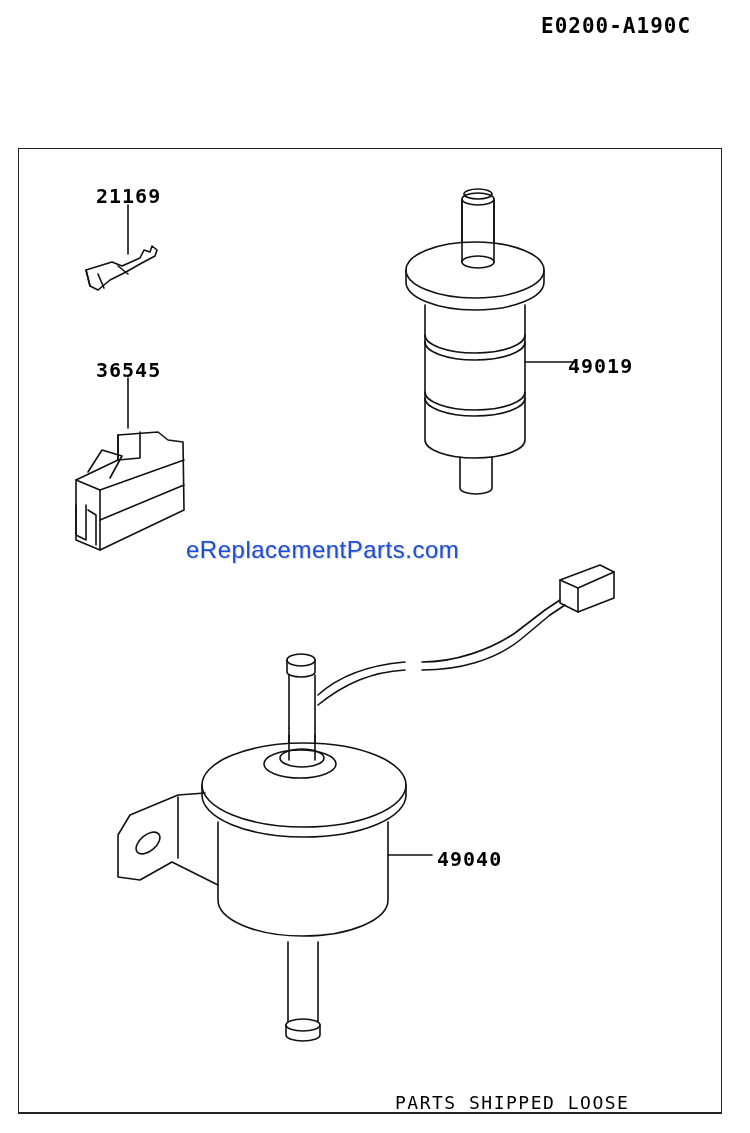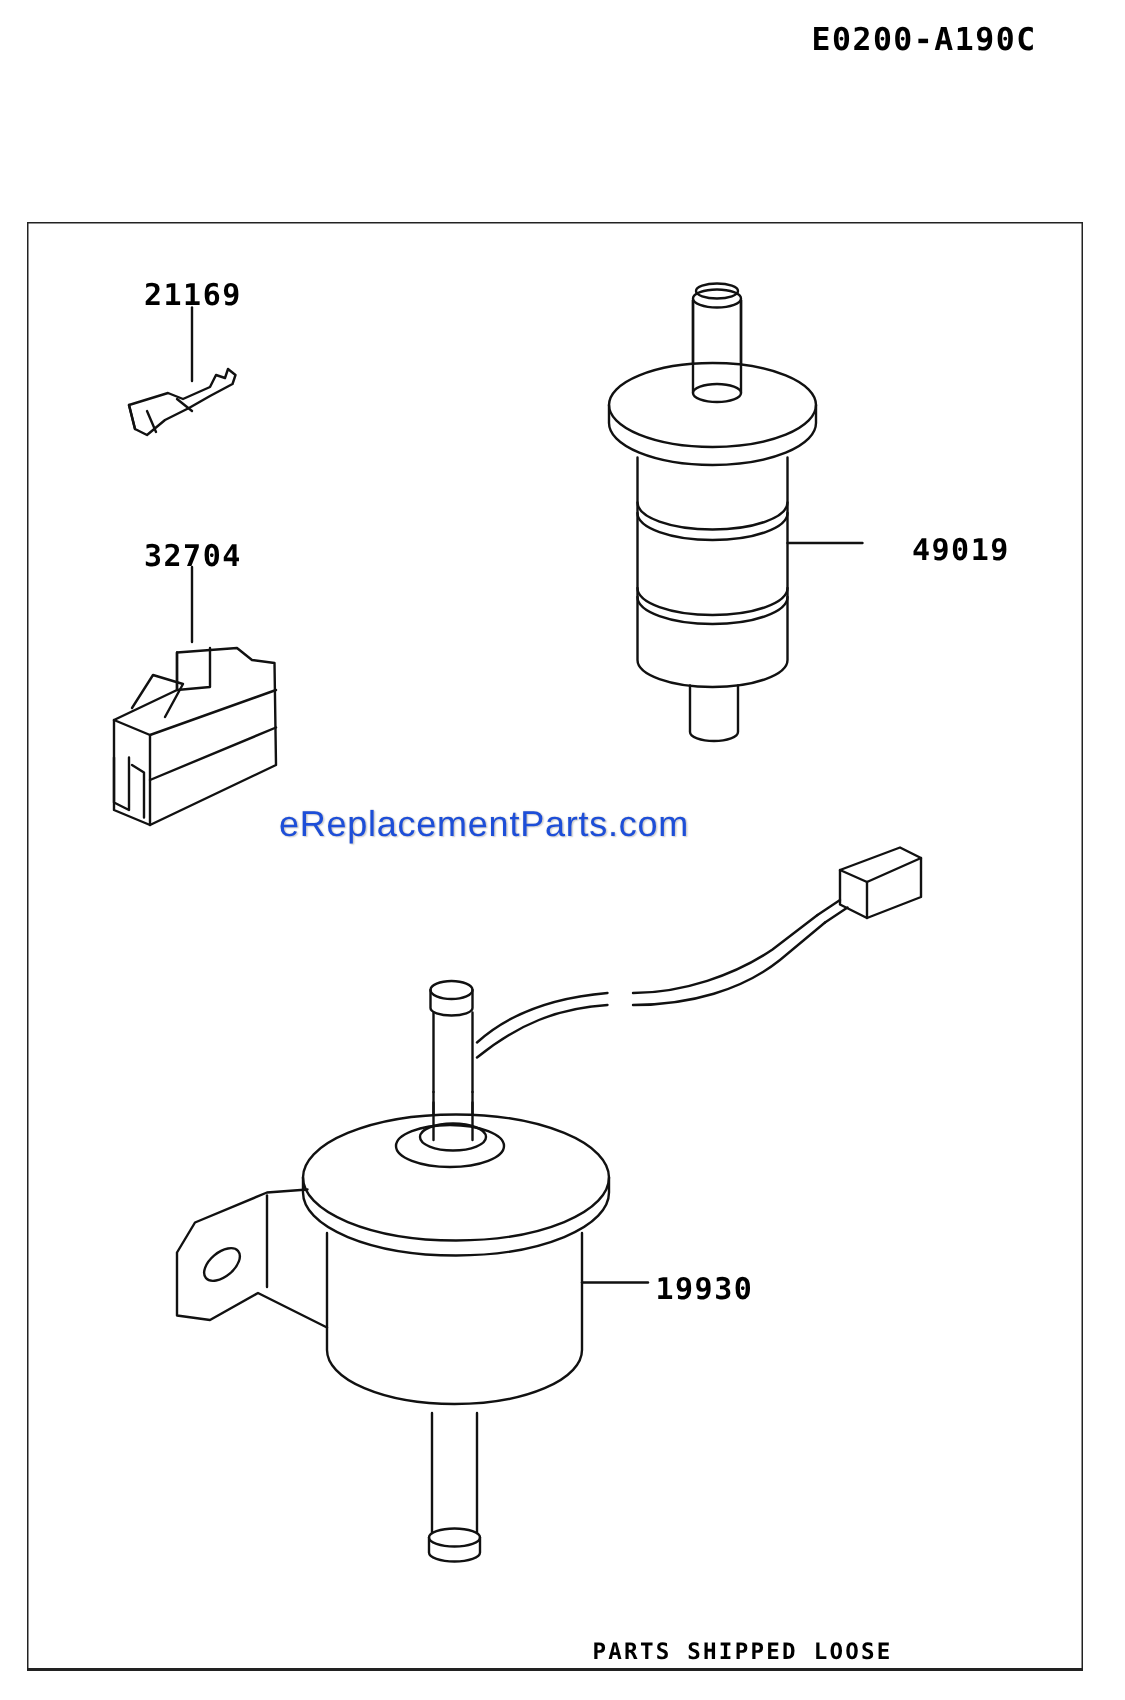--- a/index.html
+++ b/index.html
@@ -3,21 +3,21 @@
 <meta charset="utf-8">
 <style>
   html, body { margin:0; padding:0; background:#ffffff; }
   body { width:750px; height:1133px; position:relative; overflow:hidden;
          font-family: "DejaVu Sans Mono", "Liberation Mono", monospace; color:#000; }
   .ref-code { position:absolute; left:541px; top:14px; font-size:21px; font-weight:bold;
               letter-spacing:1px;text-align:center; }
   .frame { position:absolute; left:18px; top:148px; width:704px; height:966px;
            border:1.5px solid #222; border-bottom-width:2.5px; box-sizing:border-box; }
   .label { position:absolute; font-size:20px; font-weight:bold; letter-spacing:1px; }
-  .footer-note { position:absolute; left:395px; top:1092px; font-size:15px; font-weight:bold;
+  .footer-note { position:absolute; left:395px; top:1092px; font-size:18px; font-weight:normal;
                  letter-spacing:1.5px; }
   .watermark { position:absolute; left:186px; top:536px; font-family:"Liberation Sans", sans-serif;
                font-size:24px; color:#1d4ed8; letter-spacing:0.5px;
                text-shadow: 0 0 1px #c8c8c8, 1px 1px 1px #d0d0d0; }
   svg.art { position:absolute; left:0; top:0; }
   svg.art * { fill:none; stroke:#111; stroke-width:1.6; stroke-linejoin:round; stroke-linecap:round; }
   svg.art .fillw { fill:#fff; }
 </style>
 </head>
 <body>
@@ -93,19 +93,19 @@
     <ellipse cx="148" cy="843" rx="14" ry="8" transform="rotate(-40 148 843)"></ellipse>
 
     <path d="M288 942 L288 1022 M318 942 L318 1022"></path>
     <ellipse cx="303" cy="1025" rx="17" ry="6"></ellipse>
     <path d="M286 1025 L286 1035 A17 6 0 0 0 320 1035 L320 1025"></path>
     <line x1="388" y1="855" x2="432" y2="855"></line>
   </g>
 </svg>
 
 <div class="label" style="left:96px;top:184px;">21169</div>
-<div class="label" style="left:96px;top:358px;">32704</div>
-<div class="label" style="left:608px;top:354px;">49019</div>
-<div class="label" style="left:437px;top:847px;">19930</div>
+<div class="label" style="left:96px;top:358px;">36545</div>
+<div class="label" style="left:568px;top:354px;">49019</div>
+<div class="label" style="left:437px;top:847px;">49040</div>
 
 <div class="watermark">eReplacementParts.com</div>
 
 <div class="footer-note">PARTS SHIPPED LOOSE</div>
 
 </body></html>

